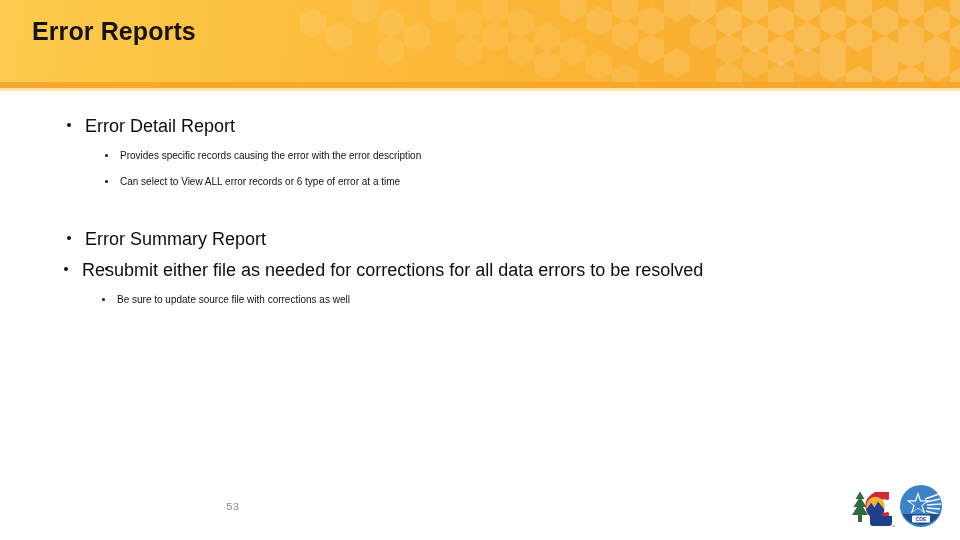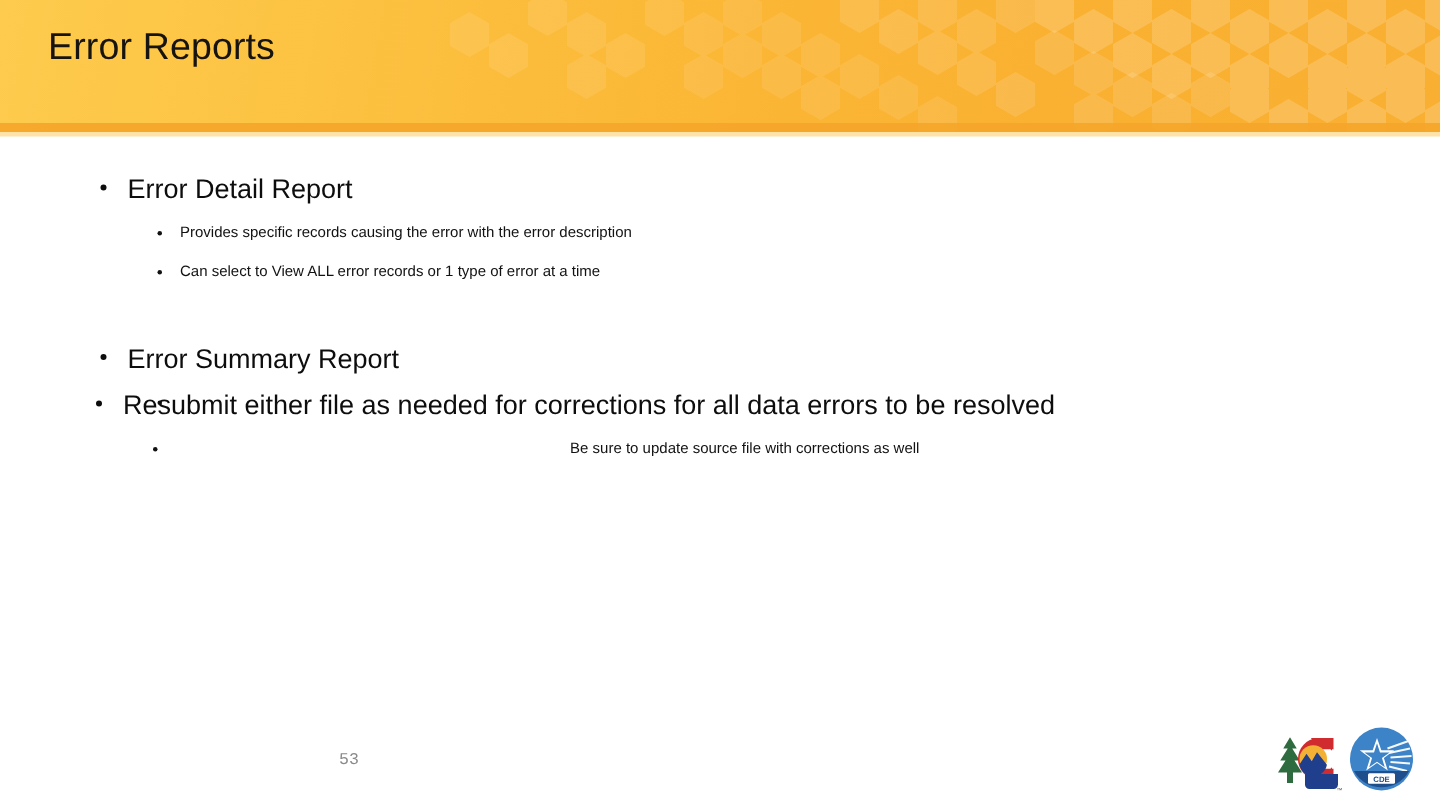--- a/index.html
+++ b/index.html
@@ -69,21 +69,21 @@
   }
 
   .slide-title {
     position: absolute;
     left: 32px;
     top: 15px;
     font-size: 25px;
     line-height: 32px;
     color: #17130f;
     font-family: "Liberation Sans", sans-serif;
-    font-weight: 400;
+    font-weight: 700;
     letter-spacing: 0.1px;
     white-space: nowrap;
   }
 
   
   .content {
     position: absolute;
     left: 0;
     top: 112px;
     width: 876px;
@@ -135,21 +135,20 @@
     position: absolute;
     left: 105px;
     top: 11px;
     width: 3px;
     height: 3px;
     background: #121212;
     border-radius: 50%;
   }
   .l2.shift {
     padding-left: 117px;
-    text-align: center;
   }
   .l2.shift .dot {
     left: 102px;
   }
 
   .sub-wrap { margin-top: 3px; }
 
   
   .page-number {
     position: absolute;
@@ -279,21 +278,21 @@
         <span class="dot"></span>
         <span>Error Detail Report</span>
       </div>
       <div class="sub-wrap">
         <div class="l2">
           <span class="dot"></span>
           <span>Provides specific records causing the error with the error description</span>
         </div>
         <div class="l2">
           <span class="dot"></span>
-          <span>Can select to View ALL error records or 1 type of error at a time</span>
+          <span>Can select to View ALL error records or 6 type of error at a time</span>
         </div>
       </div>
     </div>
 
     <div class="group g2">
       <div class="l1">
         <span class="dot"></span>
         <span>Error Summary Report</span>
       </div>
       <div class="sub-wrap">

